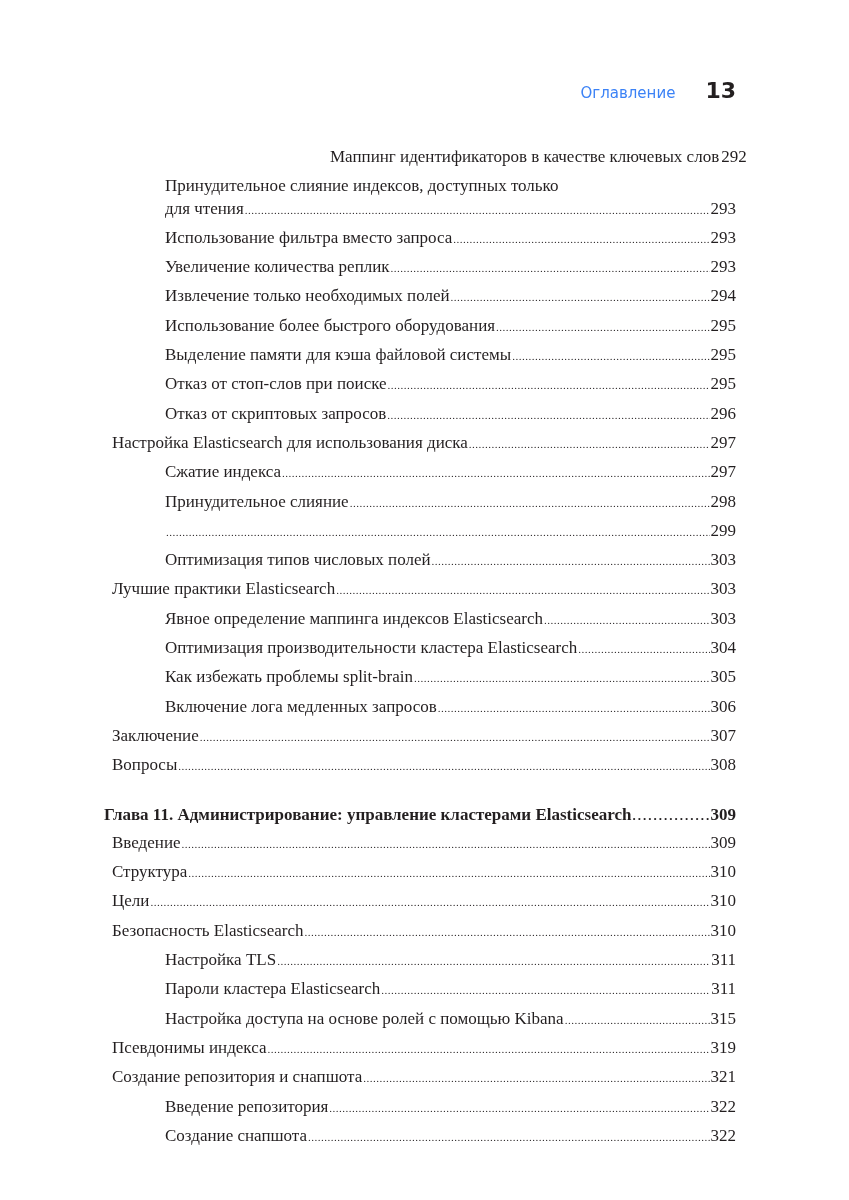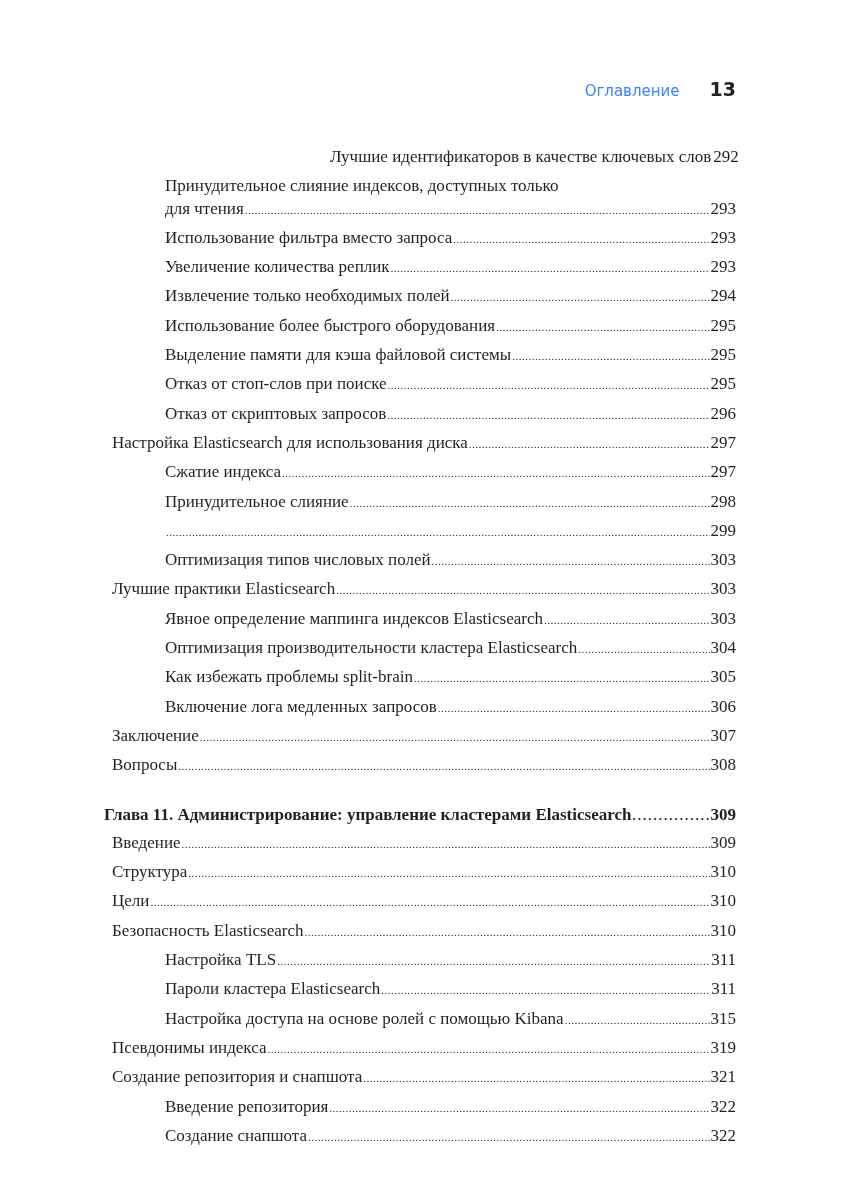--- a/index.html
+++ b/index.html
@@ -22,21 +22,21 @@
       align-items: baseline;
       gap: 30px;
     }
     .running-title {
       font-family: "DejaVu Sans", sans-serif;
       font-size: 15px;
       color: #3b82f6;
     }
     .page-number {
       font-family: "DejaVu Sans", sans-serif;
-      font-size: 19px;
+      font-size: 22px;
       font-weight: bold;
       color: #231f20;
     }
     .toc {
       position: absolute;
       top: 143px;
       left: 0;
       width: 849px;
     }
     .toc-entry {
@@ -96,21 +96,21 @@
 
 <div class="running-header">
   <span class="running-title">Оглавление</span>
   <span class="page-number">13</span>
 </div>
 
 <div class="toc">
 
   <div class="toc-entry lvl-2">
     <div class="toc-row lvl-2">
-        <span class="toc-title">Лучшие идентификаторов в качестве ключевых слов</span>
+        <span class="toc-title">Маппинг идентификаторов в качестве ключевых слов</span>
         <span class="toc-leader"></span>
         <span class="toc-page">292</span>
       </div>
   </div>
   <div class="toc-entry">
     <div class="lvl-2">
         <span class="toc-first-line">Принудительное слияние индексов, доступных только</span>
       </div>
     <div class="toc-row lvl-2" style="margin-top:-5px;">
         <span class="toc-title">для чтения</span>

